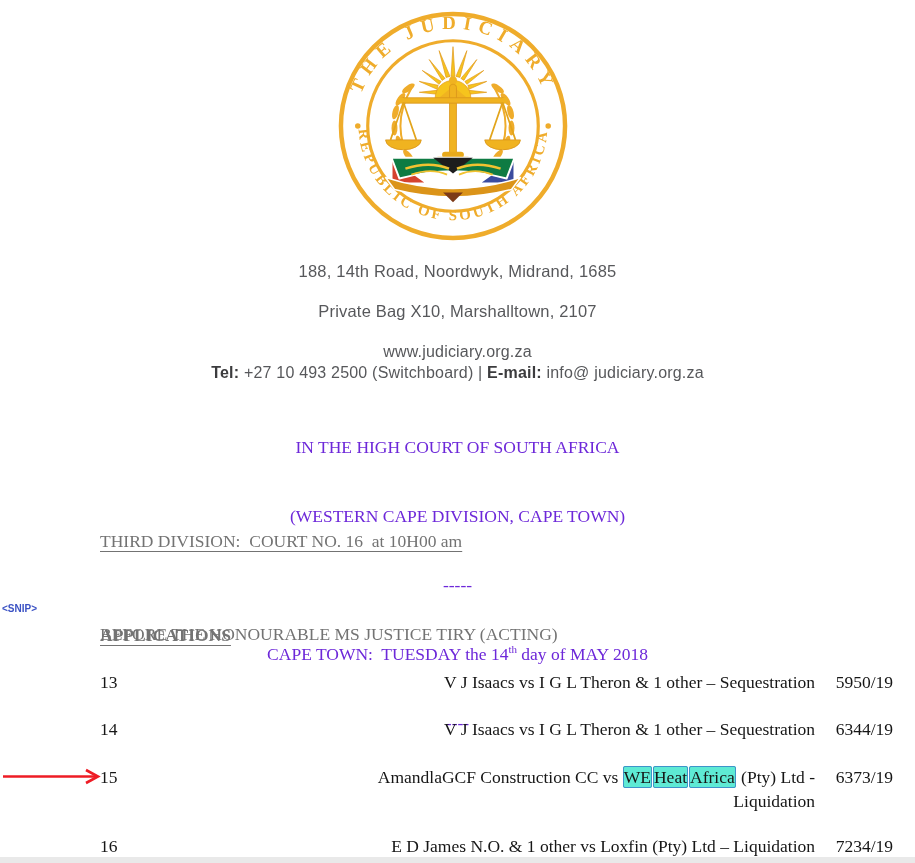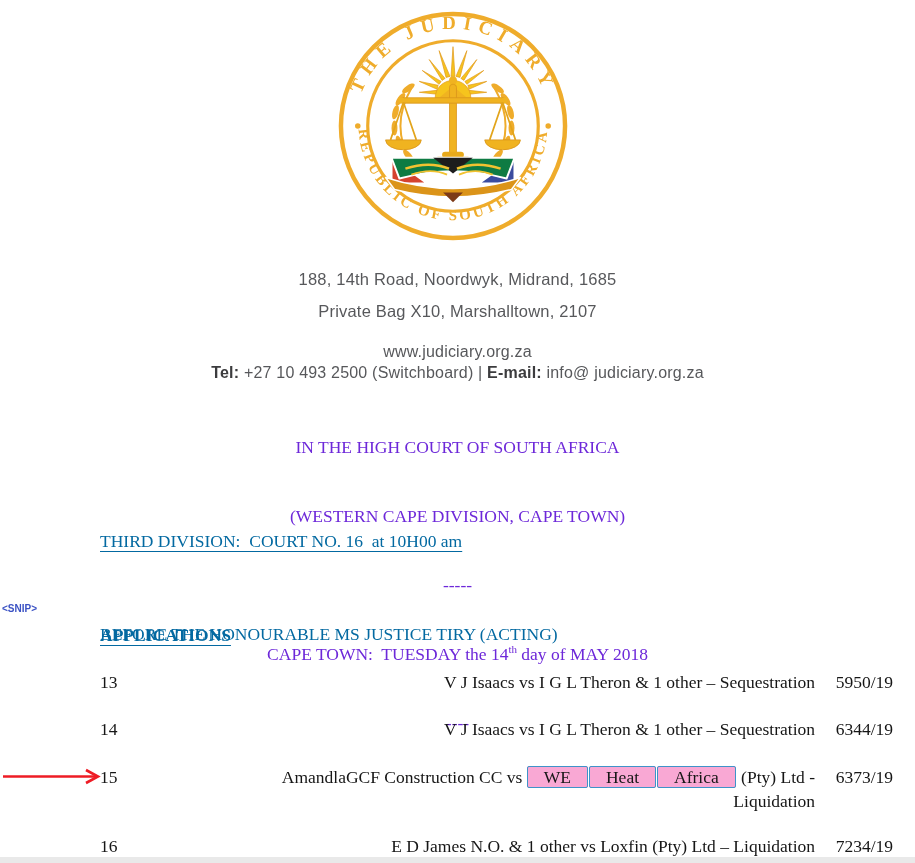--- a/index.html
+++ b/index.html
@@ -22,21 +22,21 @@
   
   .court-block {
     top:390px; left:0; width:915px; text-align:center;
     font-size:17.5px; line-height:23px; color:#6d28d9;
     white-space:pre-wrap;
   }
   .court-block sup { font-size:11px; line-height:0; }
 
   
   .doc-heading {
-    left:100px; font-size:17.5px; color:#0369a1; white-space:pre-wrap;
+    left:100px; font-size:17.5px; color:#737373; white-space:pre-wrap;
     line-height:24px;
   }
   .underlined {
     text-decoration:underline;
     text-underline-offset:4px;
     text-decoration-thickness:1.2px;
   }
 
   .snip-marker {
     left:2px; top:603px;
@@ -44,24 +44,24 @@
     font-size:10px; font-weight:bold; color:#3b52c4; line-height:12px;
   }
 
   
   .case-row { left:0; width:915px; font-size:17.5px; line-height:24px; color:#161616; }
   .case-num   { position:absolute; left:100px; }
   .case-title { position:absolute; left:160px; width:655px; white-space:pre-wrap;text-align:right; }
   .case-no    { position:absolute; right:22px; text-align:right; }
 
   .hl {
-    background:#f9a8d4;
+    background:#5eead4;
     border:1px solid #3f93c9;
     border-radius:2px;
-    padding:0 16px;
+    padding:0 0;
     margin:0 1px 16px 0;
   }
   .hl:first-of-type { margin-left:1px; }
 
   .bottom-strip {
     left:0; top:857px; width:915px; height:6px; background:#e9e9e9;
   }
 </style>
 </head>
 <body>
@@ -133,21 +133,21 @@
     <polygon points="182,152 146,178 182,178" fill="#3A4B9F" stroke="#ffffff" stroke-width="2"></polygon>
     <path d="M58,152 L182,152 L174,173 Q120,158 66,173 Z" fill="#0E7B43" stroke="#ffffff" stroke-width="2"></path>
     <polygon points="100,152 140,152 120,168" fill="#1d1d1d"></polygon>
     <path d="M72,163 Q96,155 116,163 M124,163 Q144,155 168,163" stroke="#F2C230" stroke-width="2.5" fill="none"></path>
     <path d="M78,169 Q98,162 114,169 M126,169 Q142,162 160,169" stroke="#F2C230" stroke-width="2" fill="none"></path>
     <path d="M52,172 Q120,194 188,172 L179,184 Q120,199 61,184 Z" fill="#DB9419" stroke="#ffffff" stroke-width="1.5"></path>
     <polygon points="110,187 130,187 120,197" fill="#7C3A18"></polygon>
   </g>
 </svg>
 
-<div class="abs lh-line" style="top:268px;">188, 14th Road, Noordwyk, Midrand, 1685</div>
+<div class="abs lh-line" style="top:260px;">188, 14th Road, Noordwyk, Midrand, 1685</div>
 <div class="abs lh-line" style="top:300px;">Private Bag X10, Marshalltown, 2107</div>
 <div class="abs lh-line" style="top:330px; font-size:16px;margin-top:32px;"><b>Tel:</b> <span>+27 10 493 2500 (Switchboard)</span> <span>|</span> <b>E-mail:</b> <span>info@ judiciary.org.za</span></div>
 <div class="abs lh-line" style="top:341px; font-size:16px;">www.judiciary.org.za</div>
 
 <div class="abs court-block">
   <div>IN THE HIGH COURT OF SOUTH AFRICA</div>
   <div>(WESTERN CAPE DIVISION, CAPE TOWN)</div>
   <div>-----</div>
   <div><span>CAPE TOWN:  TUESDAY the 14</span><sup>th</sup><span> day of MAY 2018</span></div>
   <div>----</div>

